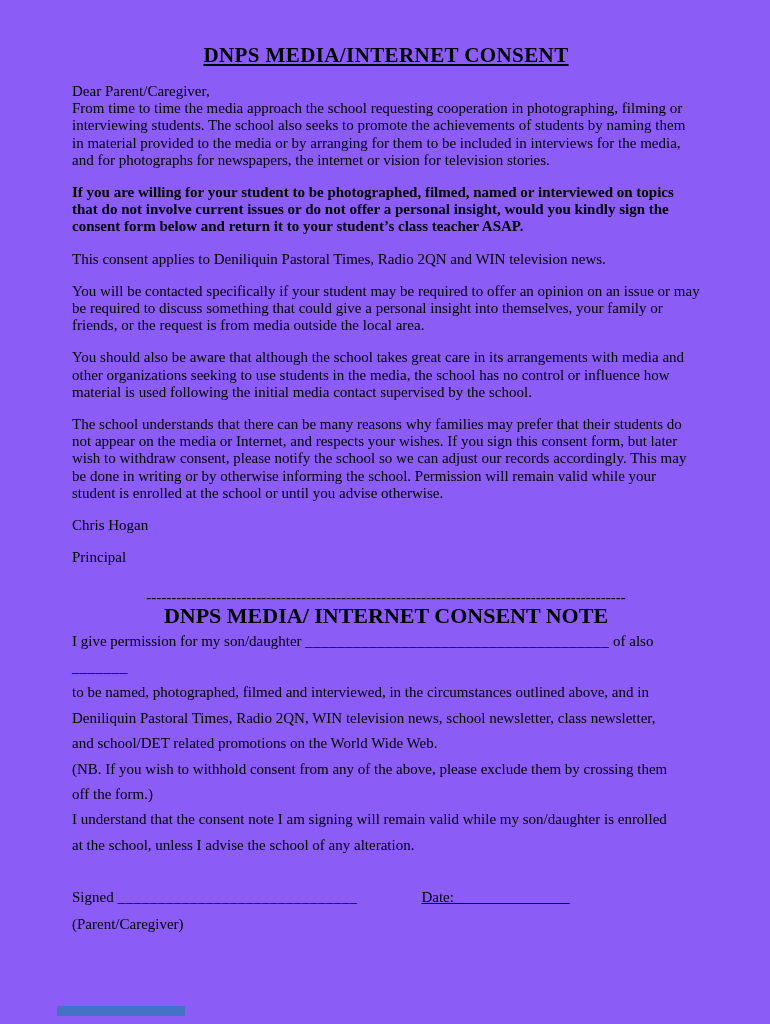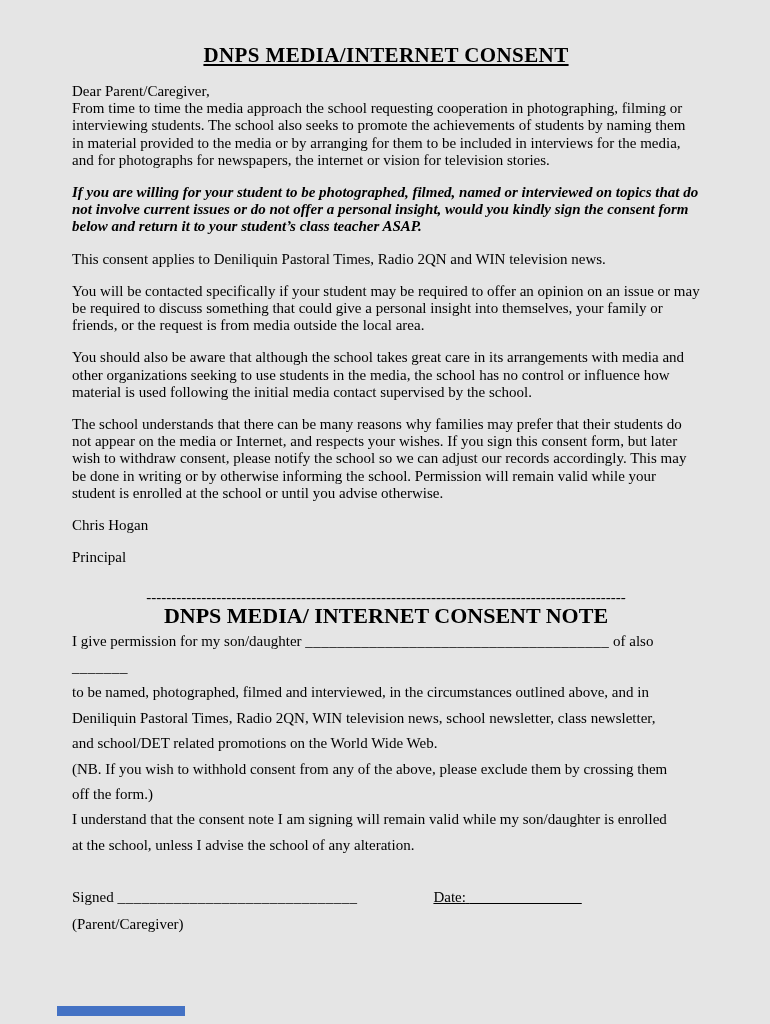--- a/index.html
+++ b/index.html
@@ -1,20 +1,20 @@
 <!DOCTYPE html>
 <html><head>
 <meta charset="utf-8">
 <style>
   html, body { margin: 0; padding: 0; background: #ffffff; }
   .page {
     position: relative;
     width: 770px;
     height: 1024px;
-    background: #e5e5e5;
+    background: #8b5cf6;
     color: #000000;
     font-family: "Liberation Serif", "DejaVu Serif", serif;
     font-size: 15px;
     line-height: 17.2px;
     overflow: hidden;
   }
   .content { padding: 42px 70px 0 72px; }
 
   .doc-title {
     margin: 0;
@@ -22,21 +22,21 @@
     font-size: 21px;
     font-weight: bold;
     text-decoration: underline;
     letter-spacing: 0.4px;
     line-height: 26px;
   }
 
   p { margin: 15px 0 0 0; }
   .salutation { }
   .no-gap { margin-top: 0; }
-  .bold-para { font-weight: bold; font-style: italic; }
+  .bold-para { font-weight: bold; }
 
   .divider {
     margin-top: 24px;
     text-align: center;
     white-space: nowrap;
     overflow: hidden;
     line-height: 14px;
     font-size: 15px;
   }
 
@@ -46,21 +46,21 @@
     font-size: 22px;
     font-weight: bold;
     line-height: 21px;
   }
 
   .note-body { line-height: 25.4px; }
   .note-line { margin: 0; }
   .note-line.first { margin-top: 3px; }
   .blank { white-space: nowrap; letter-spacing: 0.5px; }
 
-  .sign-row { display: flex; margin-top: 27px; line-height: 25.4px; gap: 12px; }
+  .sign-row { display: flex; margin-top: 27px; line-height: 25.4px; }
   .date-part { margin-left: 64px; text-decoration: underline; }
   .caregiver-line { margin: 1px 0 0 0; line-height: 25.4px; }
 
   .accent-bar {
     position: absolute;
     left: 57px;
     top: 1006px;
     width: 128px;
     height: 10px;
   }

